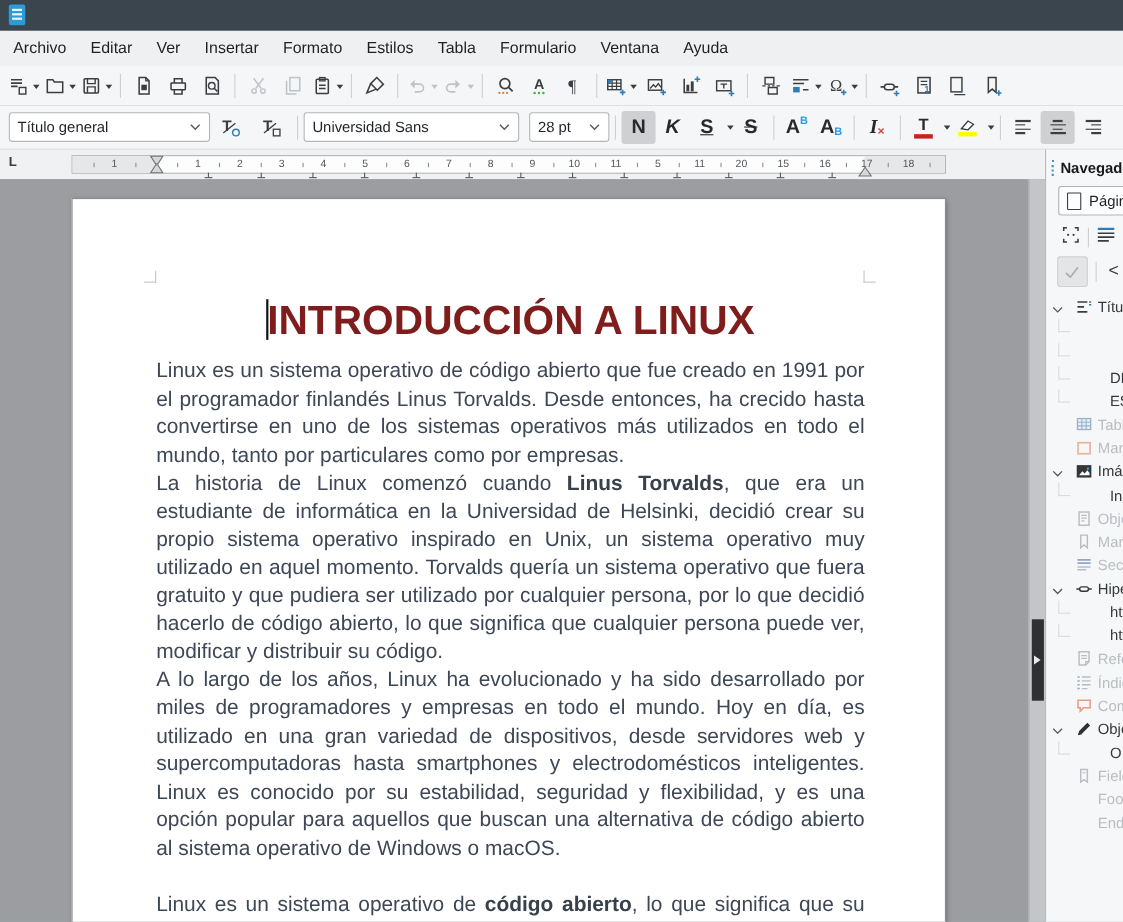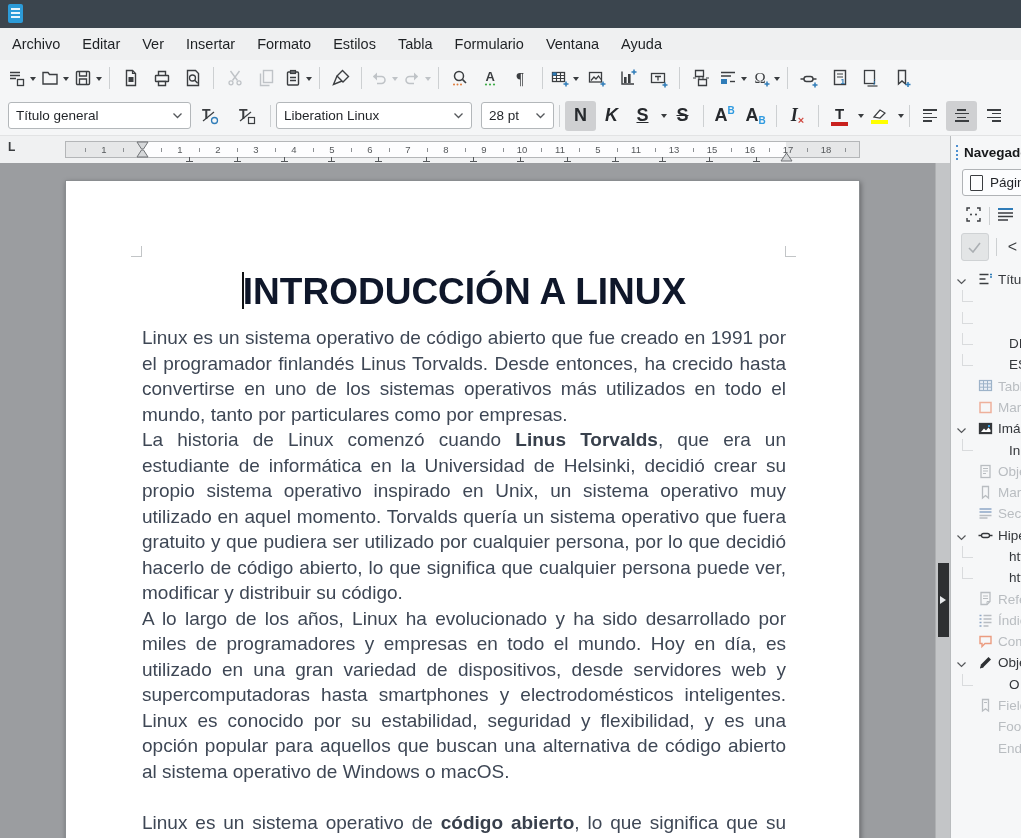--- a/index.html
+++ b/index.html
@@ -47,21 +47,21 @@
   .rtab i{position:absolute;left:3px;bottom:0;width:1px;height:4px;background:#55585b;}
   
   .workspace{position:absolute;left:0;top:163px;width:935px;height:675px;background:#9b9da0;
              overflow:hidden;}
   .page{position:absolute;left:65px;top:17px;width:795px;height:1100px;background:#ffffff;
         border:1px solid #8a8d90;box-shadow:1px 2px 5px rgba(0,0,0,.35);box-sizing:border-box;}
   .cmark{position:absolute;width:10px;height:10px;}
   .cmark.tl{left:65px;top:65px;border-right:1px solid #c2c5c7;border-bottom:1px solid #c2c5c7;}
   .cmark.tr{left:719px;top:65px;border-left:1px solid #c2c5c7;border-bottom:1px solid #c2c5c7;}
   .content{position:absolute;left:76px;top:88px;width:644px;}
-  .doc-title{font-size:37px;font-weight:bold;color:#0f172a;text-align:center;line-height:46px;
+  .doc-title{font-size:37px;font-weight:bold;color:#7f1d1d;text-align:center;line-height:46px;
              margin:0 0 10px 0;white-space:nowrap;}
   .caret{display:inline-block;width:2px;height:37px;background:#101214;vertical-align:-5px;
          margin-right:-1px;}
   .content p{margin:0;font-size:19px;line-height:25.5px;text-align:justify;color:#3e4755;}
   .content p b{color:#38404c;}
   .content p.empty{height:25.5px;}
   
   .scrollstrip{position:absolute;left:935px;top:163px;width:15px;height:675px;background:#c3c5c7;
                border-left:1px solid #aeb0b2;box-sizing:border-box;}
   .scrollthumb{position:absolute;left:2px;top:400px;width:11px;height:74px;background:#2e3032;}
@@ -382,21 +382,21 @@
           <svg width="20" height="20" viewBox="0 0 20 20" fill="none">
             <text x="2" y="13" font-size="14" font-weight="bold" fill="#3b3e41" font-family="Liberation Sans">T</text>
             <path d="M3 15L14 6" stroke="#3b3e41" stroke-width="1.2"></path>
             <rect x="11.5" y="11.5" width="6" height="6" stroke="#3b3e41" stroke-width="1.2" fill="none"></rect>
           </svg>
         </span>
       </div>
     </span>
   <div class="sep"></div>
   <div class="combo" style="width:196px">
-    <span>Liberation Linux</span>
+    <span>Universidad Sans</span>
     <svg width="11" height="7">
         <path d="M1.5 1.5l4 4 4-4" stroke="#55585b" stroke-width="1.3" fill="none"></path>
       </svg>
   </div>
   <div class="combo" style="width:73px;margin-left:9px">
     <span>28 pt</span>
     <svg width="11" height="7">
         <path d="M1.5 1.5l4 4 4-4" stroke="#55585b" stroke-width="1.3" fill="none"></path>
       </svg>
   </div>
@@ -497,21 +497,21 @@
       <span class="rnum" style="left: 228px;">4</span>
       <span class="rnum" style="left: 266px;">5</span>
       <span class="rnum" style="left: 304px;">6</span>
       <span class="rnum" style="left: 342px;">7</span>
       <span class="rnum" style="left: 380px;">8</span>
       <span class="rnum" style="left: 418px;">9</span>
       <span class="rnum" style="left: 456px;">10</span>
       <span class="rnum" style="left: 494px;">11</span>
       <span class="rnum" style="left: 532px;">5</span>
       <span class="rnum" style="left: 570px;">11</span>
-      <span class="rnum" style="left: 608px;">13</span>
+      <span class="rnum" style="left: 608px;">20</span>
       <span class="rnum" style="left: 646px;">15</span>
       <span class="rnum" style="left: 684px;">16</span>
       <span class="rnum" style="left: 722px;">17</span>
       <span class="rnum" style="left: 760px;">18</span>
       <div class="rtab" style="left: 120.25px;">
         <i></i>
       </div>
       <div class="rtab" style="left: 167.5px;">
         <i></i>
       </div>

